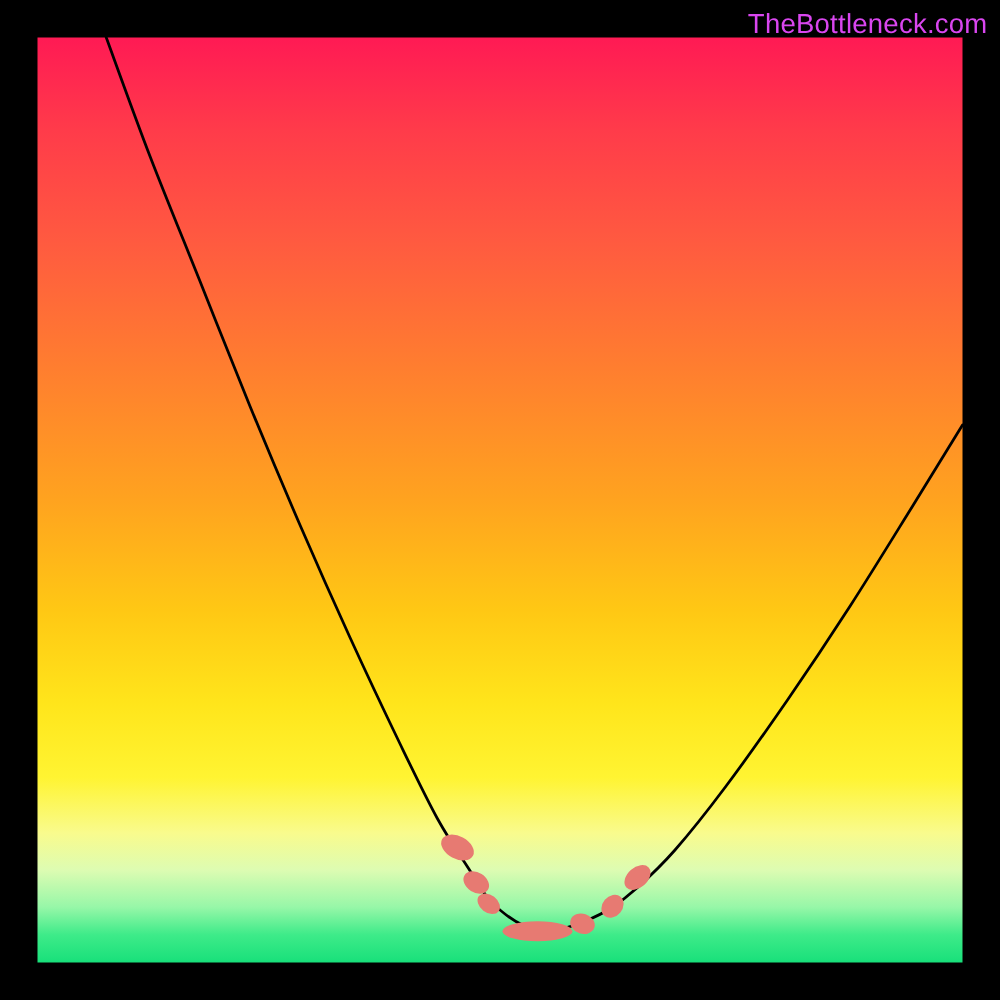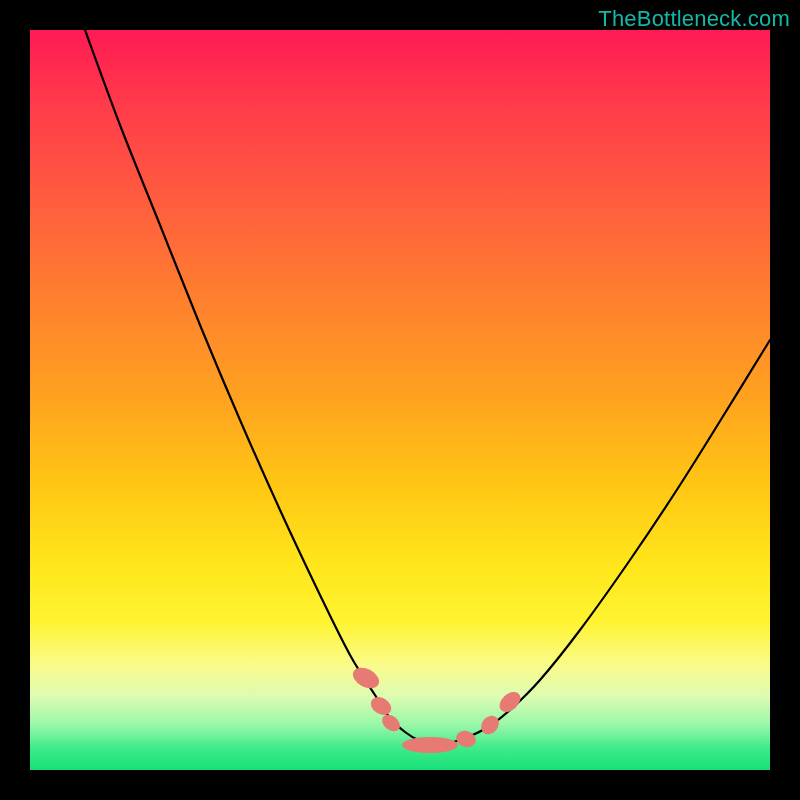--- a/index.html
+++ b/index.html
@@ -44,21 +44,21 @@
     left: 0;
     top: 0;
     width: 740px;
     height: 740px;
     overflow: visible;
   }
   .watermark {
     position: absolute;
     top: 6px;
     right: 10px;
-    color: #14b8a6;
+    color: #d946ef;
     font-size: 22px;
     letter-spacing: 0.2px;
     font-weight: 400;
     user-select: none;
   }
   .curve {
     fill: none;
     stroke: #000;
     stroke-width: 2.2;
     stroke-linecap: round;

